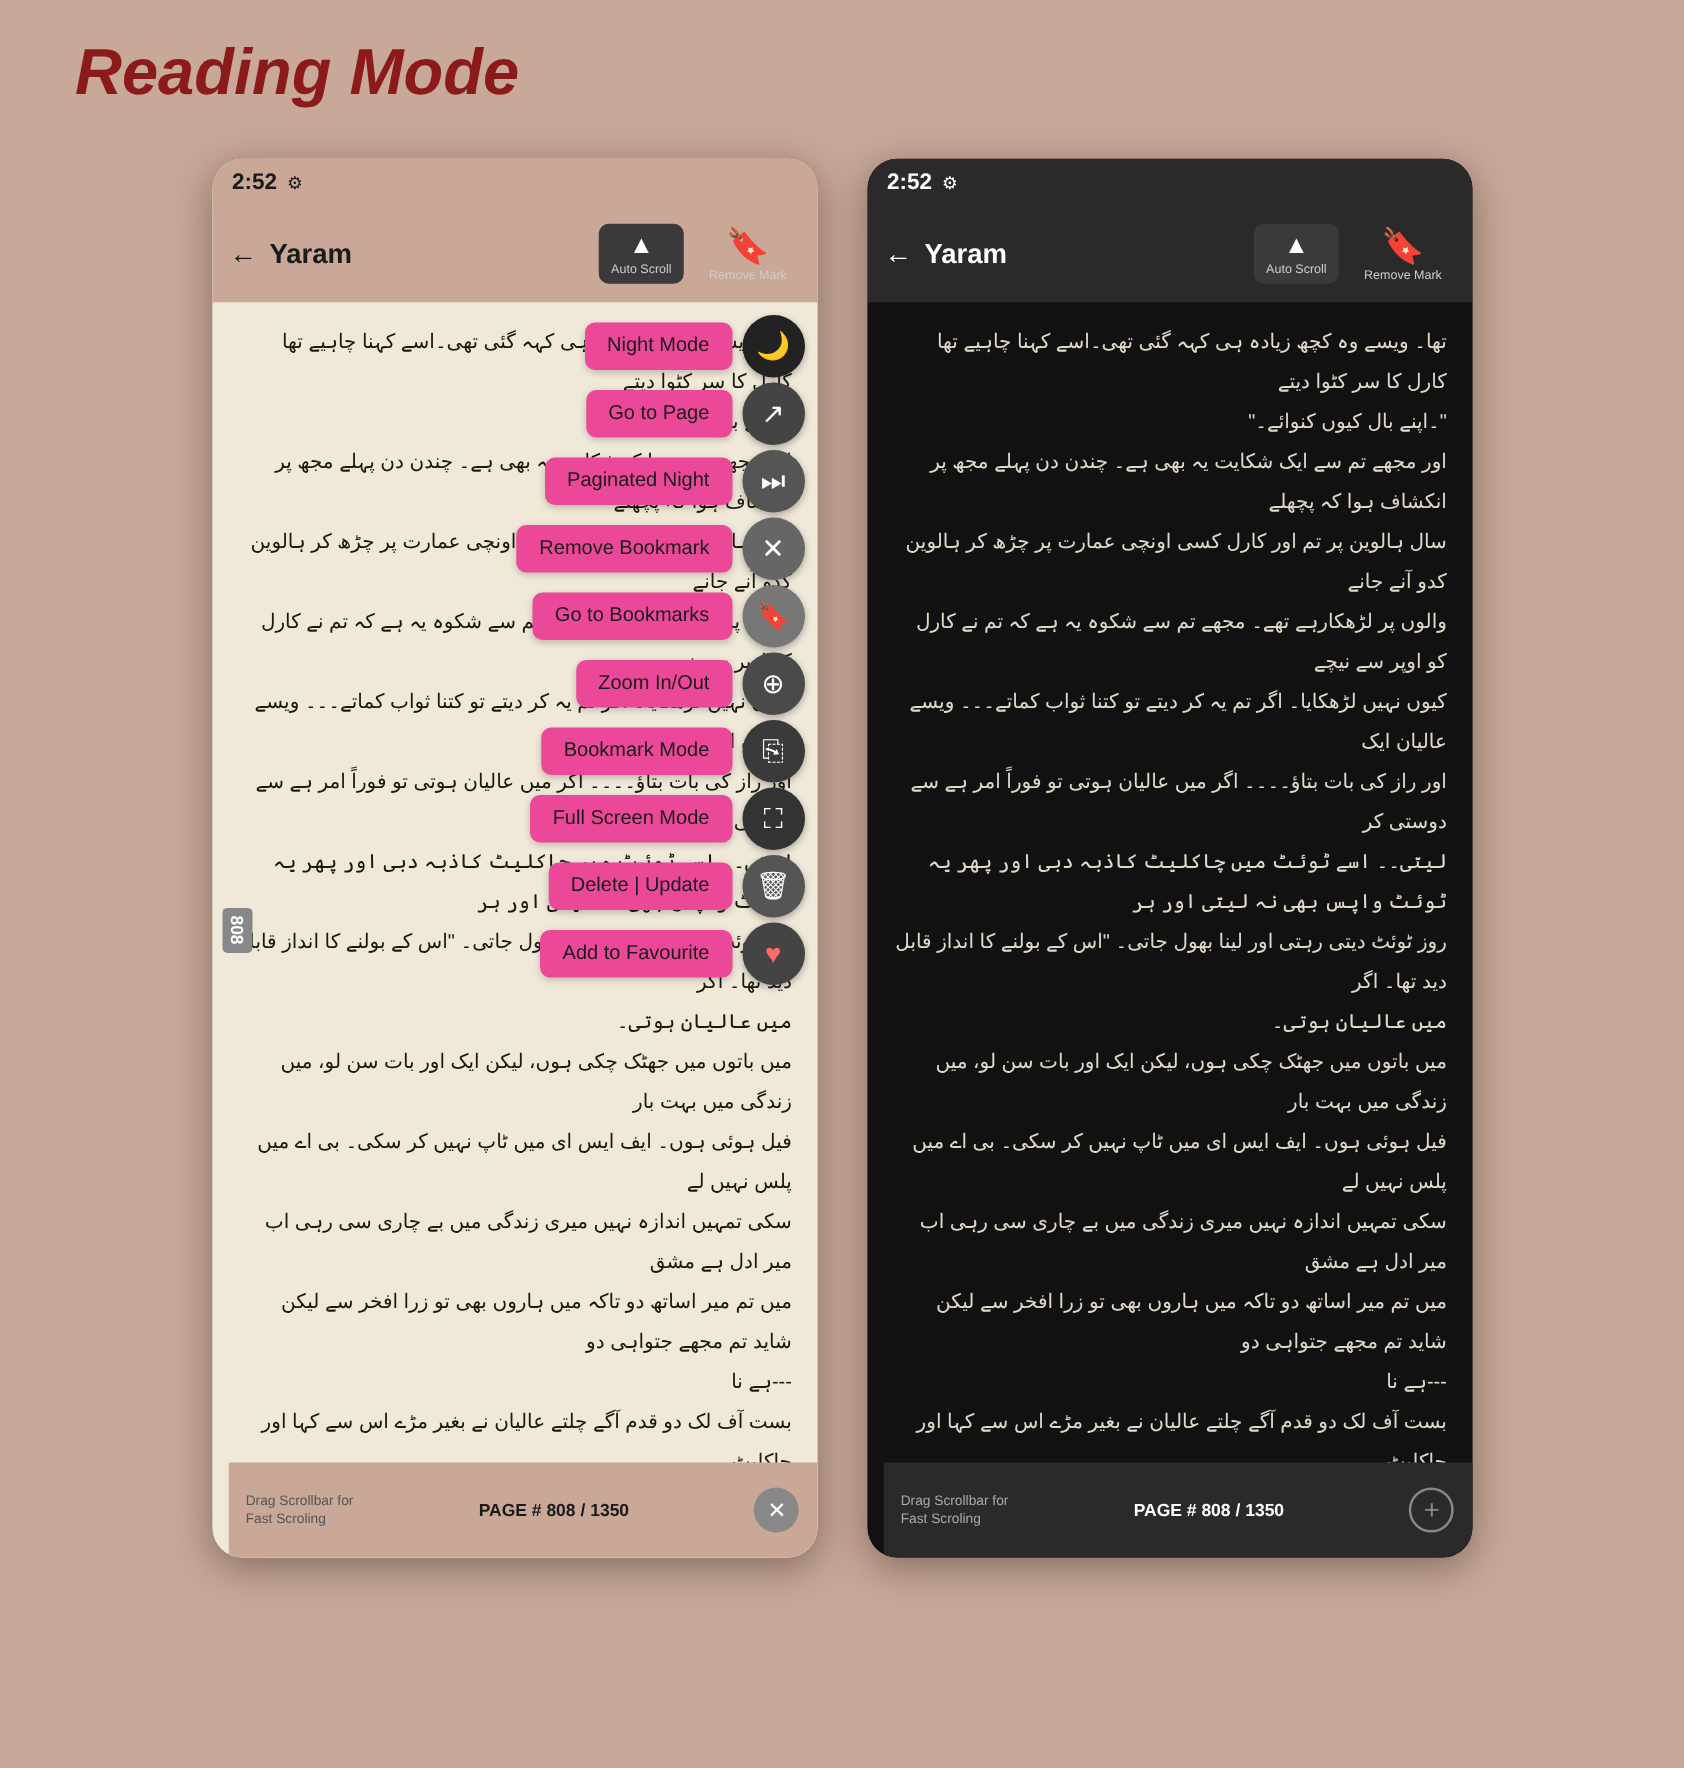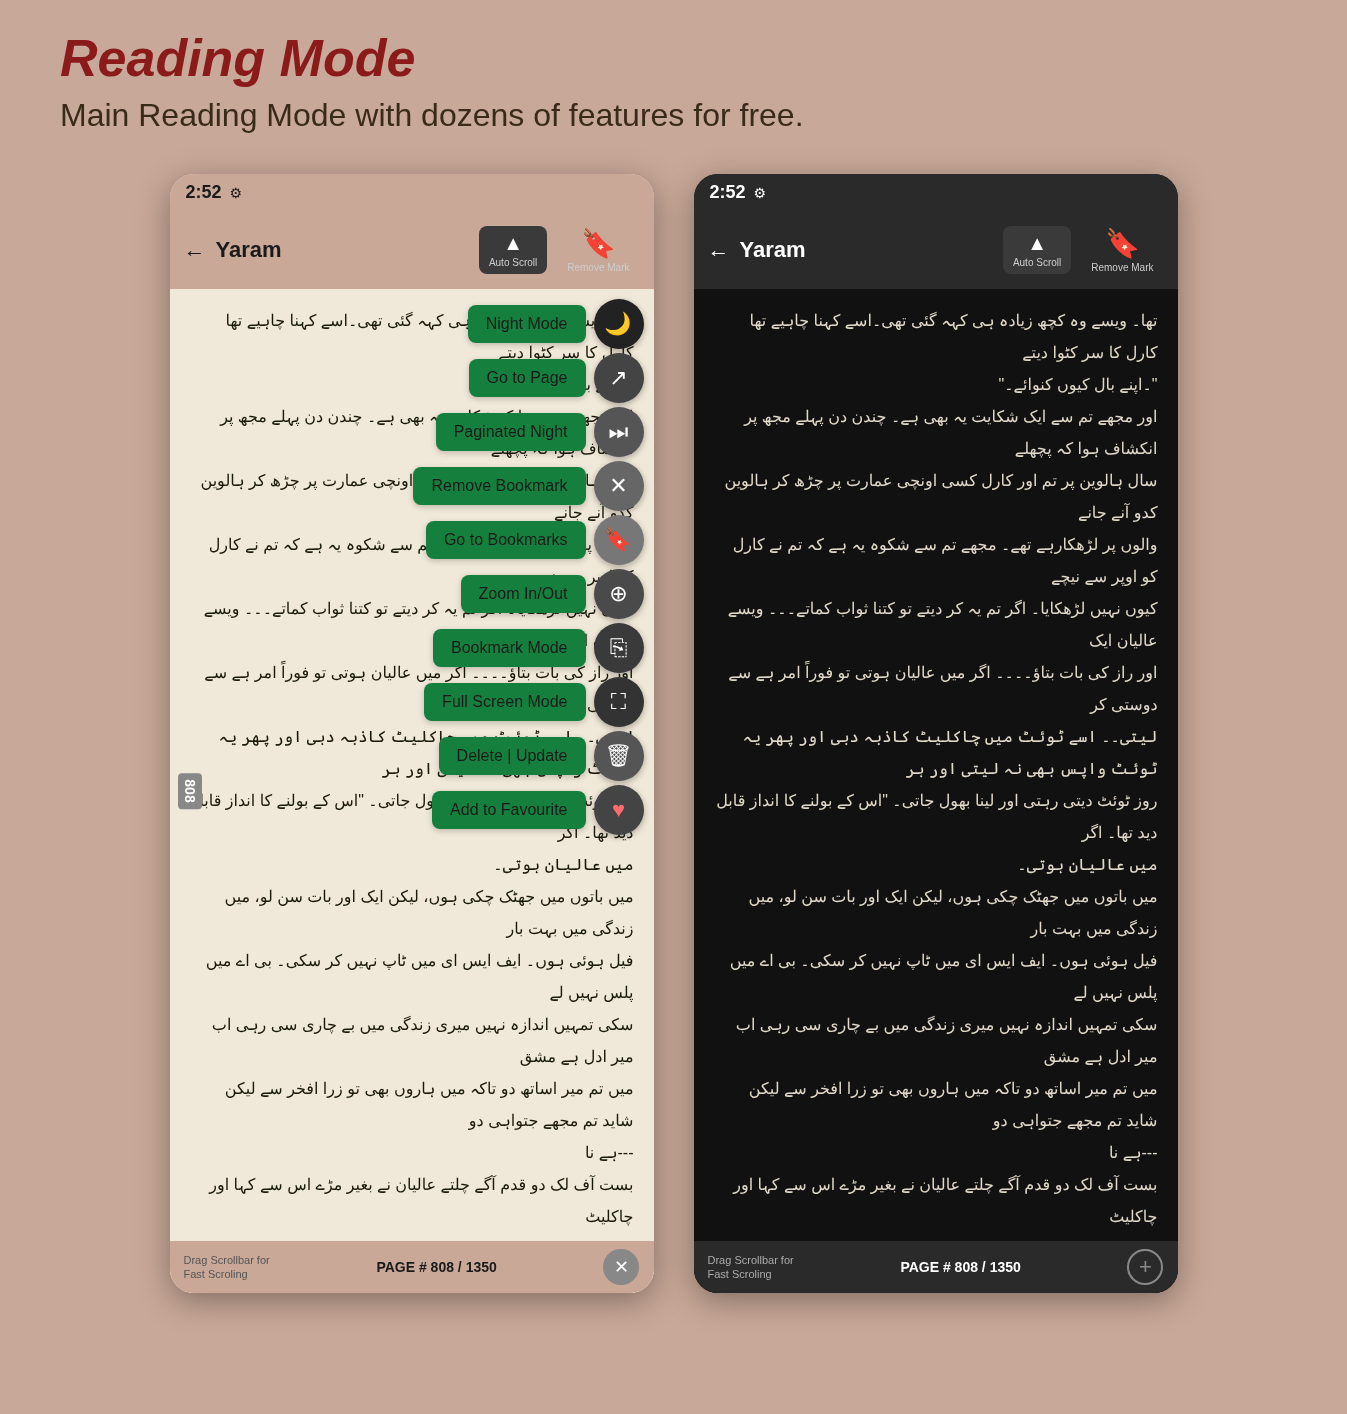--- a/index.html
+++ b/index.html
@@ -192,21 +192,21 @@
     }
 
     .menu-item {
       display: flex;
       align-items: center;
       justify-content: flex-end;
       gap: 8px;
     }
 
     .menu-label {
-      background: #15803d;
+      background: #ec4899;
       color: #1a1a1a;
       font-size: 16px;
       font-weight: 500;
       padding: 10px 18px;
       border-radius: 8px;
       white-space: nowrap;
       box-shadow: 0 2px 6px rgba(0,0,0,0.2);
     }
 
     .menu-icon-btn {
@@ -233,25 +233,25 @@
     .menu-icon-btn.landscape-btn { background: #3a3a3a; }
     .menu-icon-btn.fullscreen-btn { background: #333; }
     .menu-icon-btn.delete-btn { background: #555; }
     .menu-icon-btn.fav-btn { background: #444; color: #ff6b6b; }
 
     
     .bottom-bar {
       display: flex;
       align-items: center;
       justify-content: space-between;
-      padding: 8px 14px;
+      padding: 20px 14px;
       background: #c9a898;
       position: absolute;
       bottom: 0;
-      left: 0;
+      left: 13px;
       right: 0;
     }
     .phone.dark .bottom-bar {
       background: #2a2a2a;
     }
 
     .bottom-scrollbar-text {
       font-size: 11px;
       color: #555;
       line-height: 1.3;
@@ -292,21 +292,20 @@
       color: #888;
       font-size: 22px;
       background: transparent;
     }
   </style>
 </head>
 <body>
 
 <div class="header-section">
   <h1 class="main-title">Reading Mode</h1>
-  <p class="subtitle">Main Reading Mode with dozens of features for free.</p>
 </div>
 
 <div class="phones-container">
 
   <div class="phone">
 
     <div class="status-bar">
       <span class="status-time">2:52</span>
       <span class="status-gear">⚙</span>
     </div>

